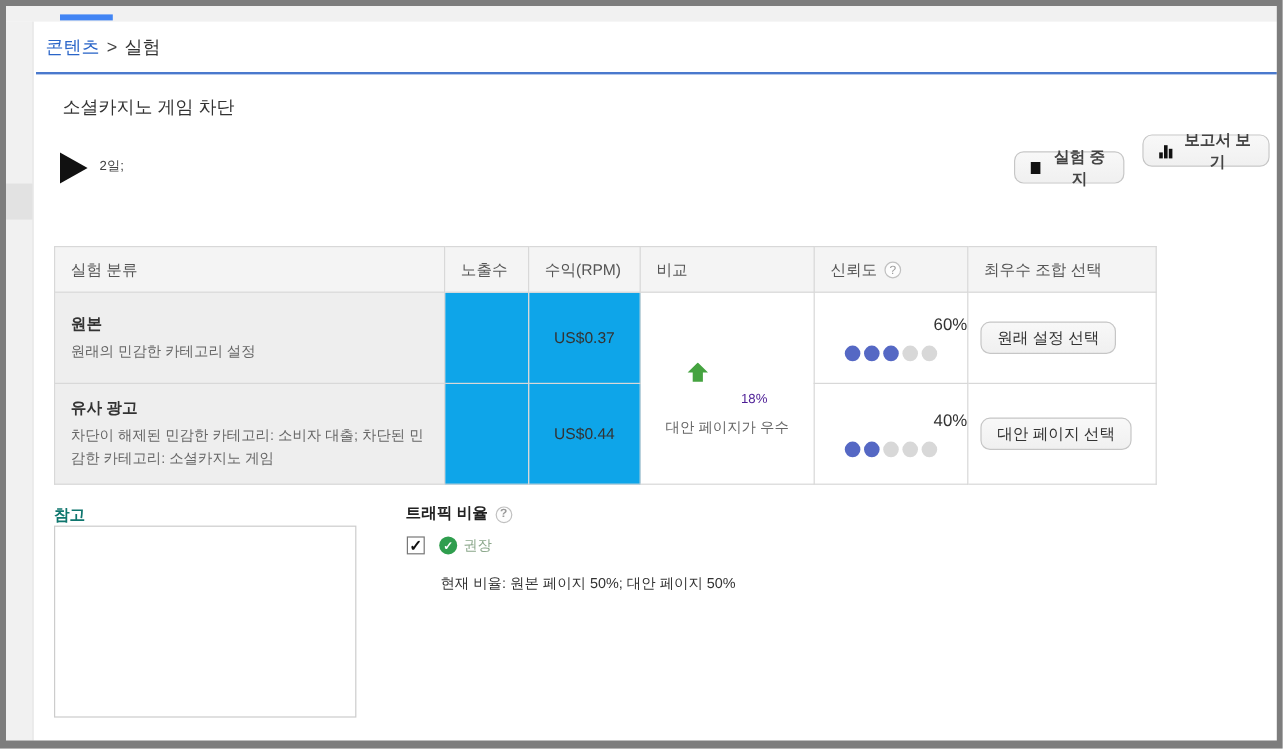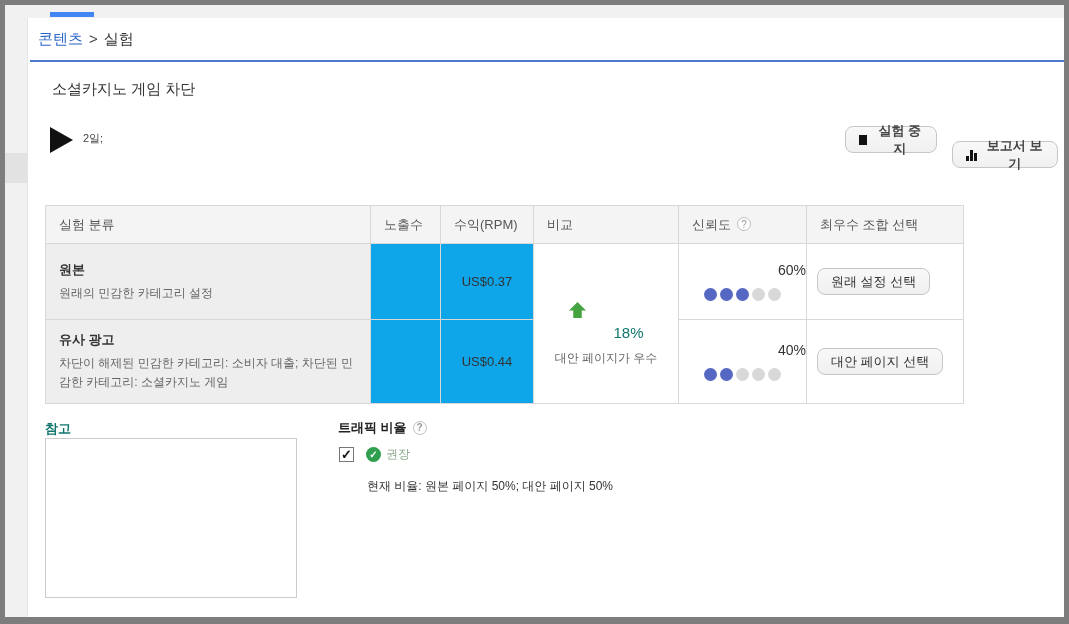--- a/index.html
+++ b/index.html
@@ -35,21 +35,21 @@
 
   .btn {
     display:inline-flex; align-items:center; justify-content:flex-end; gap:9px;
     background:linear-gradient(#f8f8f8,#f0f0f0);
     border:1px solid #c6c6c6; border-radius:8px;
     color:#333; font-size:13px; height:27px; padding:0 13px; cursor:pointer;
     font-family:"Liberation Sans", sans-serif;
   }
   .toolbar-btn { position:absolute; font-weight:bold; color:#444; }
   #stop-btn { left:845px; top:126px; width:92px; }
-  #report-btn { left:952px; top:141px; width:106px; }
+  #report-btn { left:952px; top:112px; width:106px; }
   .stop-square { width:10px; height:10px; background:#111; display:inline-block; }
   .bars-icon { display:inline-block; width:12px; height:12px; position:relative; }
   .bars-icon i { position:absolute; bottom:0; background:#111; width:3px; display:block; }
   .bars-icon i:nth-child(1){ left:0; height:5px; }
   .bars-icon i:nth-child(2){ left:4px; height:11px; }
   .bars-icon i:nth-child(3){ left:8px; height:8px; }
 
   table.experiment { position:absolute; left:45px; top:205px; border-collapse:collapse; table-layout:fixed; }
   table.experiment th, table.experiment td { border:1px solid #d8d8d8; vertical-align:middle; }
   table.experiment th {
@@ -57,21 +57,21 @@
     font-size:13px; font-weight:normal; color:#555;
   }
   td.variant-cell { background:#eeeeee; padding:10px 13px; }
   .variant-name { font-size:13px; font-weight:bold; color:#333; margin-bottom:5px; }
   .variant-desc { font-size:12px; color:#666; line-height:1.55; }
   tr.row1 td { height:76px; }
   tr.row2 td { height:84px; }
   td.num-cell { text-align:center; font-size:13px; color:#333; background:#0ea5e9; }
   td.compare-cell { text-align:center; background:#fff; }
   .compare-top { display:flex; align-items:center; justify-content:center; gap:26px; }
-  .compare-pct { font-size:15px; color:#0f766e;margin-top:44px; }
+  .compare-pct { font-size:11px; color:#4c1d95;margin-top:44px; }
   .compare-note { font-size:12px; color:#666; margin-top:9px; }
   .arrow-up { width:19px; height:17px; display:inline-block; }
   td.conf-cell { text-align:right; background:#fff; }
   .conf-pct { font-size:14px; color:#333; margin-bottom:10px; }
   .dots { display:flex; justify-content:center; gap:3px; }
   .dot { width:13px; height:13px; border-radius:50%; background:#d8d8d8; display:inline-block; }
   .dot.filled { background:#5568c4; }
   td.action-cell { background:#fff; padding-left:10px; }
 
   .help-circle {

